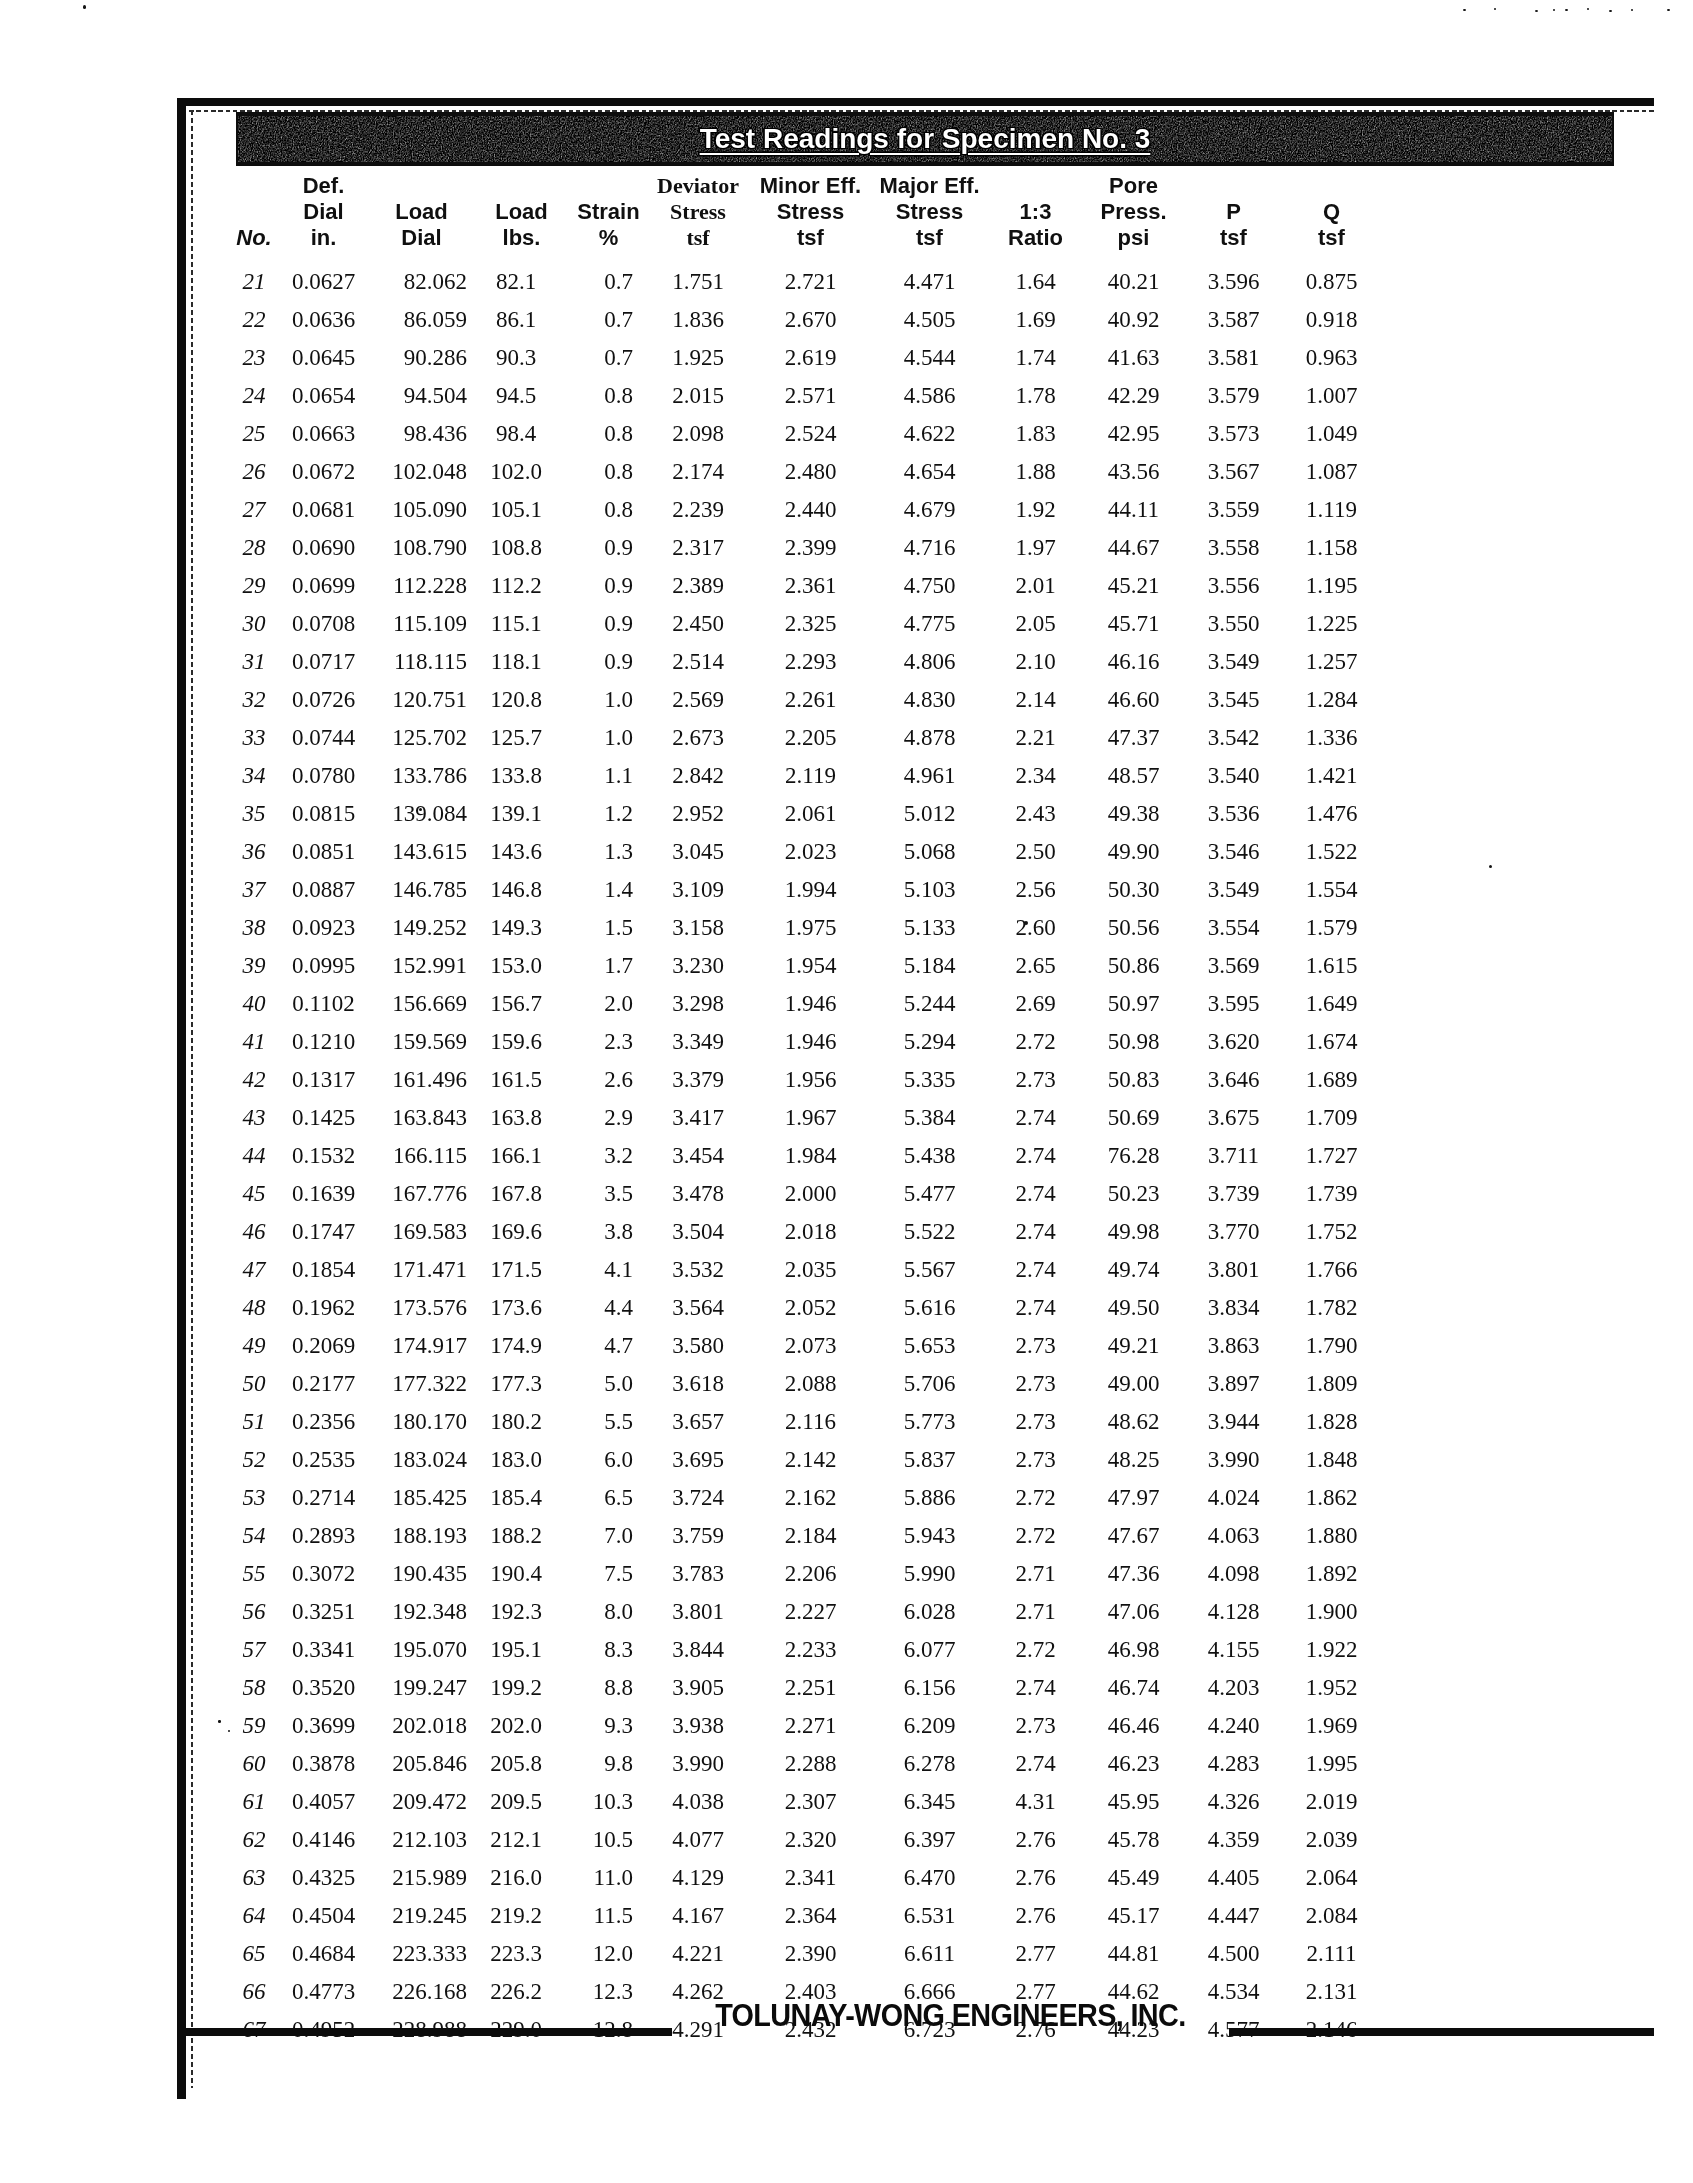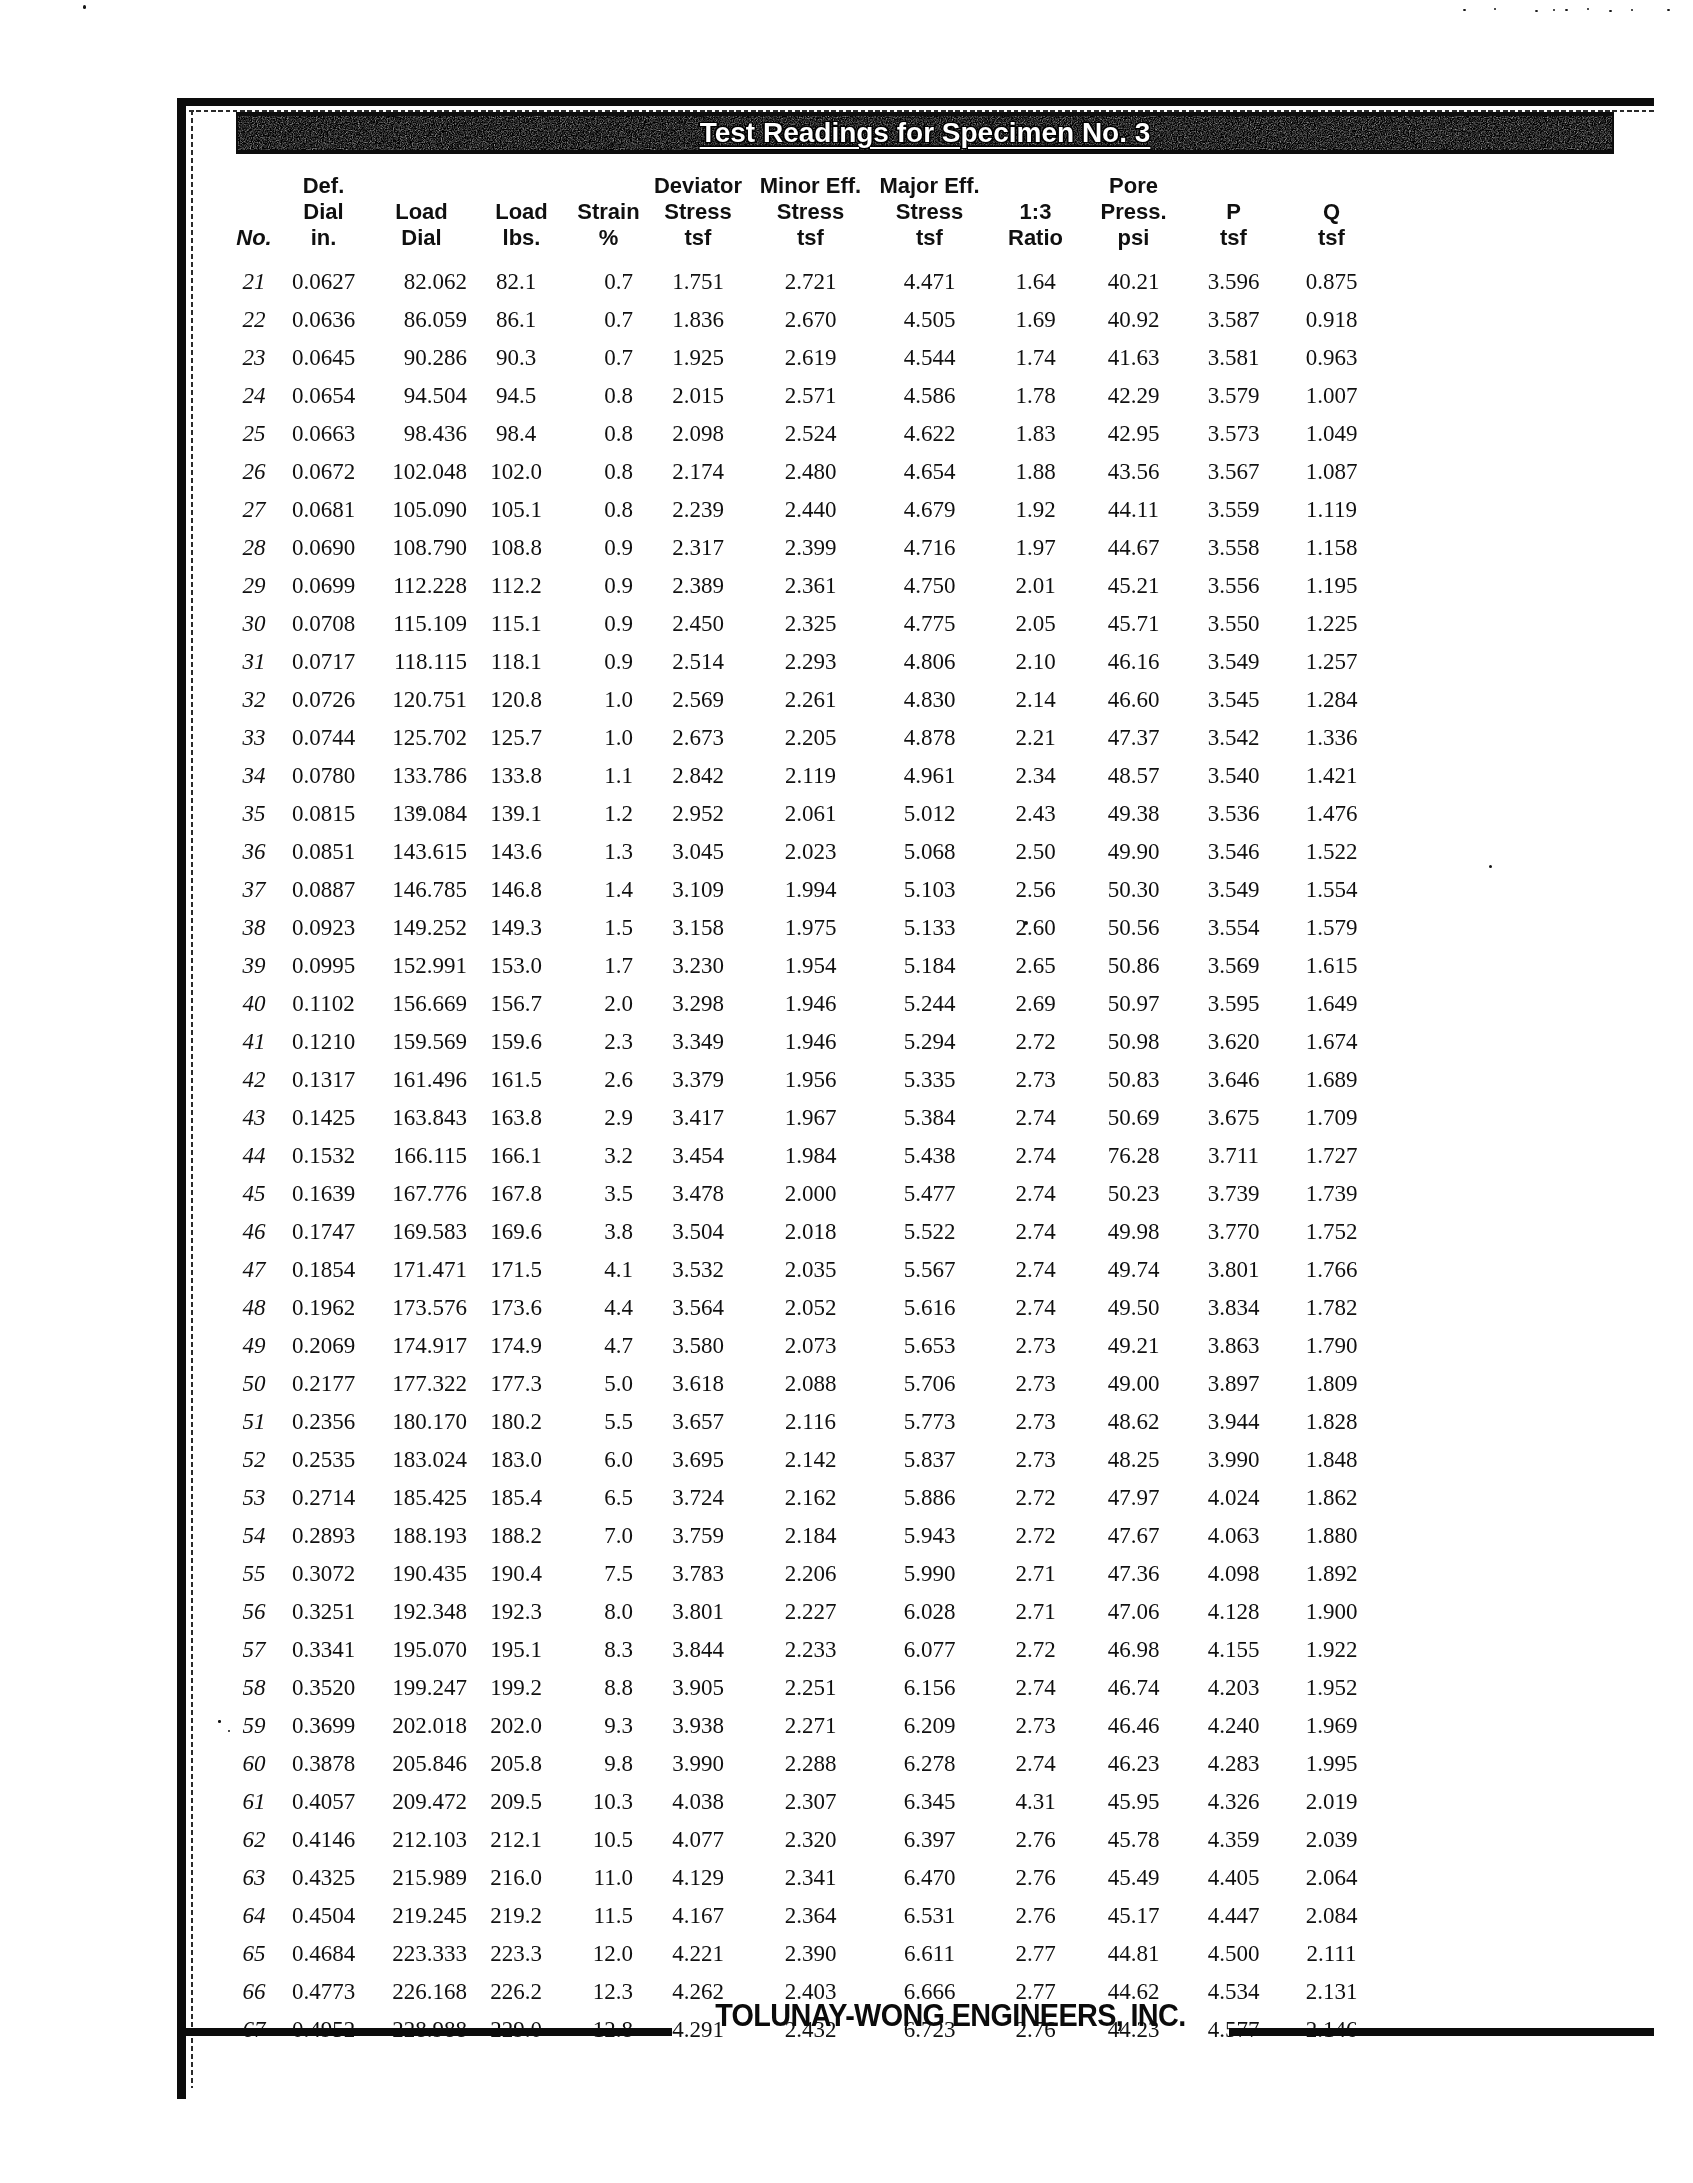--- a/index.html
+++ b/index.html
@@ -22,21 +22,21 @@
   .frame-left{
     position:absolute;left:177px;top:98px;width:8.6px;height:2001px;
     background:#0c0c0c;
   }
   .frame-left-inner{
     position:absolute;left:191px;top:110px;width:2px;height:1978px;
     background:repeating-linear-gradient(180deg,#2a2a2a 0 4.6px,transparent 4.6px 8px);
   }
   
   .titlebar{
-    position:absolute;left:236px;top:112px;width:1378px;height:42px;
+    position:absolute;left:236px;top:112px;width:1378px;height:54px;
     background:#c2c2c2;
     border-top:4px solid #0d0d0d;border-bottom:4px solid #0d0d0d;
     border-left:2px solid #0d0d0d;border-right:2px solid #0d0d0d;
     box-sizing:border-box;
     display:flex;align-items:center;justify-content:center;
     overflow:hidden;
   }
   .titlebar svg.noise{position:absolute;left:0;top:0;width:100%;height:100%;}
   .title-text{
     position:relative;z-index:2;
@@ -62,21 +62,21 @@
     font-family:"Liberation Serif",serif;
     font-size:23px;height:38px;text-align:center;vertical-align:middle;
   }
   table.readings tbody tr:first-child td{padding-top:12px;}
   
   table.readings td:nth-child(1){width:42px;font-style:italic;}
   table.readings td:nth-child(2){width:97px;}
   table.readings td:nth-child(3){width:99px;}
   table.readings td:nth-child(4){width:101px;}
   table.readings td:nth-child(5){width:73px;}
-  table.readings td:nth-child(6){width:106px;}
+  table.readings td:nth-child(6){width:106px;font-family:Liberation Serif, serif;}
   table.readings td:nth-child(7){width:119px;}
   table.readings td:nth-child(8){width:119px;}
   table.readings td:nth-child(9){width:93px;}
   table.readings td:nth-child(10){width:103px;}
   table.readings td:nth-child(11){width:97px;}
   table.readings td:nth-child(12){width:99px;}
   
   table.readings tbody td:nth-child(3){text-align:right;padding-right:4px;}
   table.readings tbody td:nth-child(4){text-align:center;padding-right:10.6px;}
   table.readings tbody td:nth-child(5){text-align:right;padding-right:12px;}

